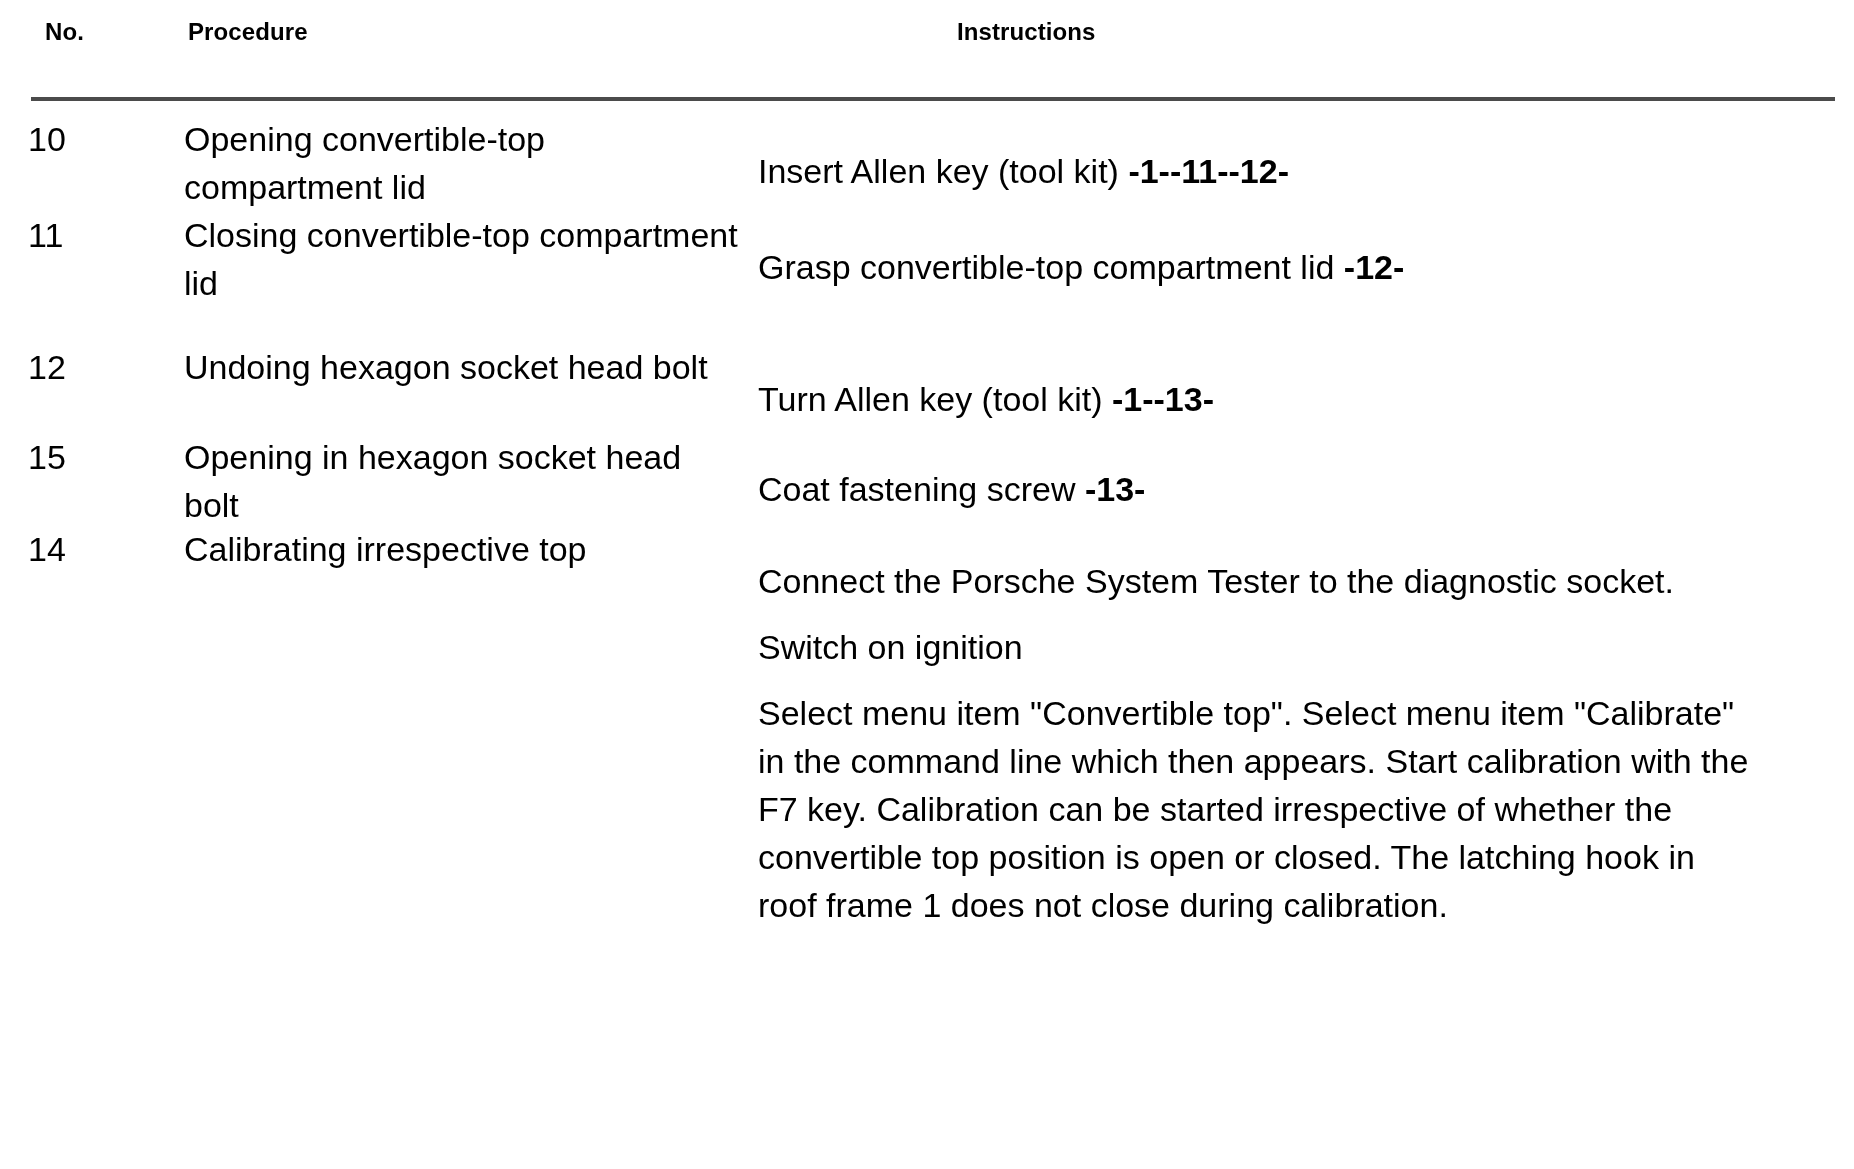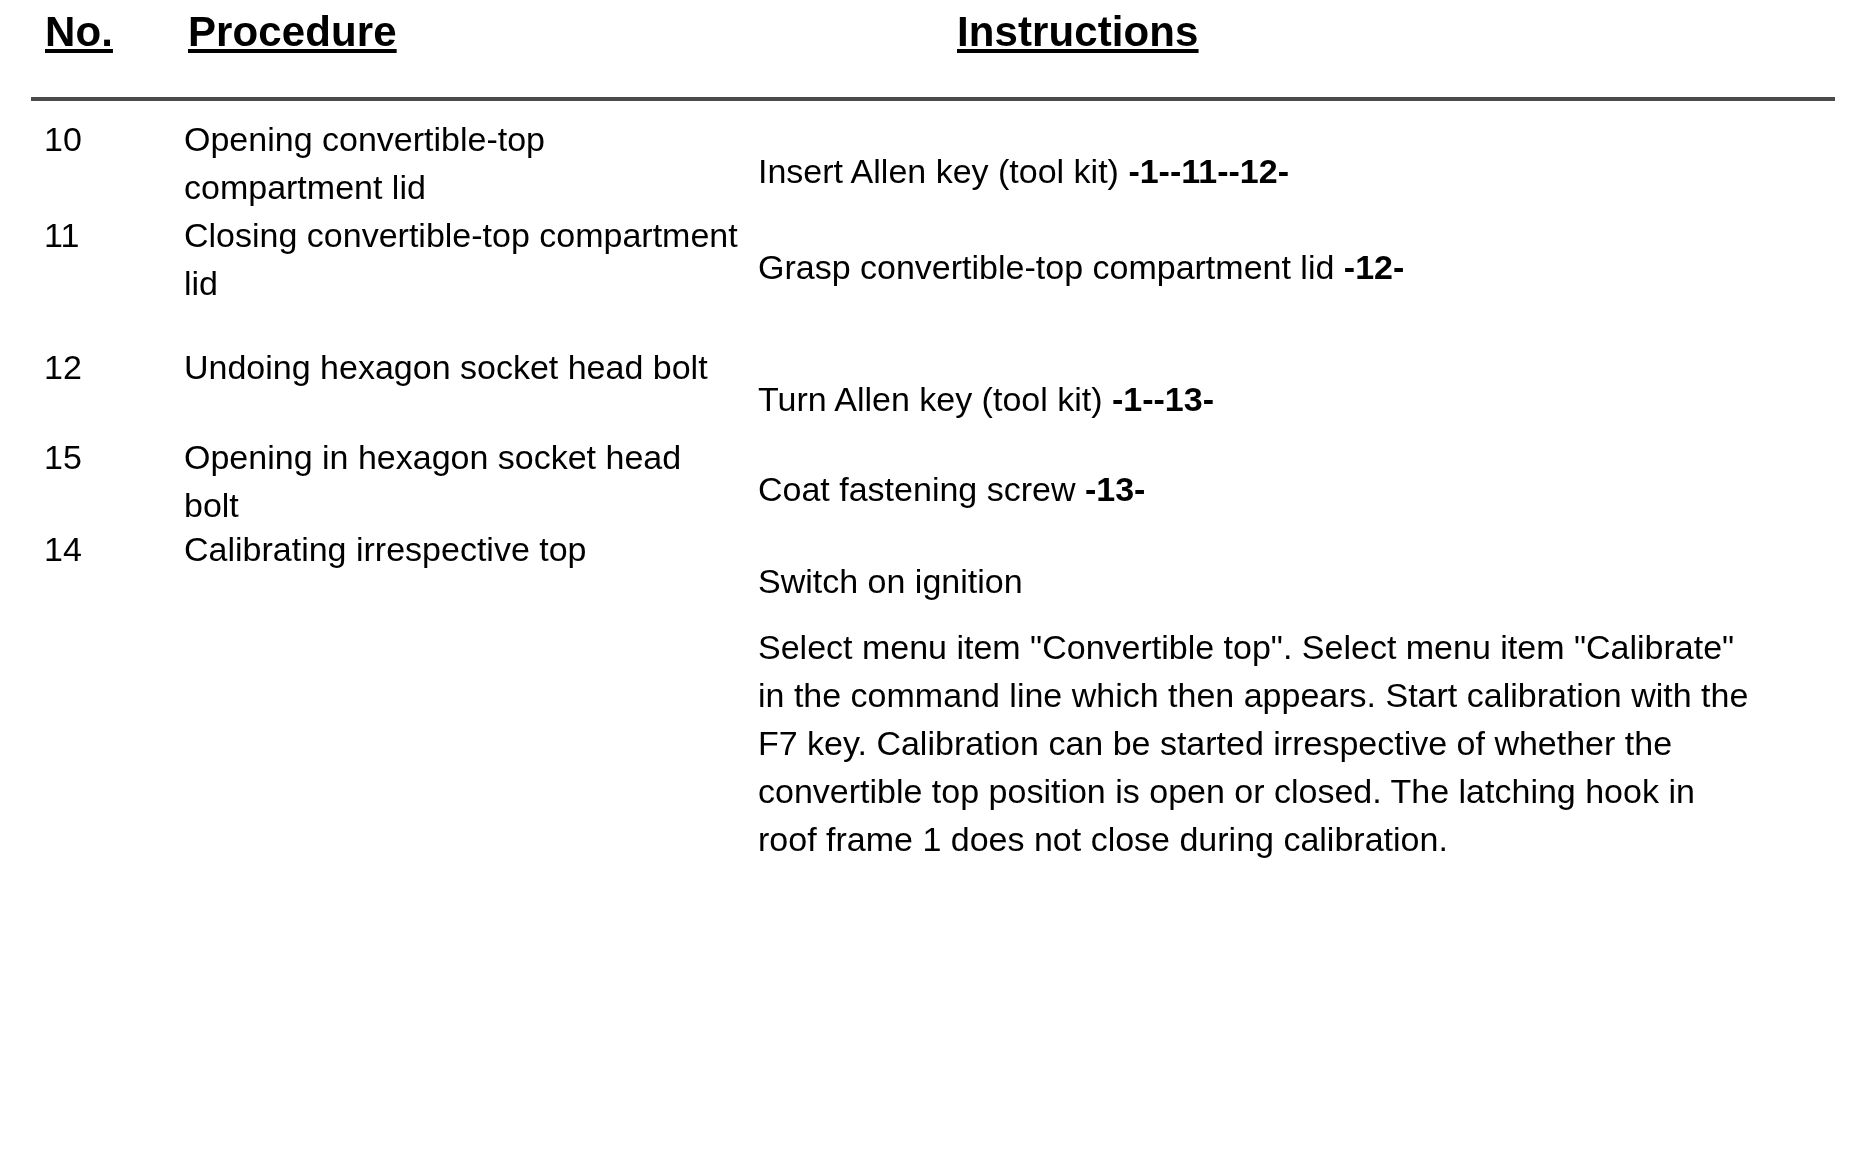--- a/index.html
+++ b/index.html
@@ -27,25 +27,24 @@
   .table-header {
     position: absolute;
     left: 0;
     top: 12px;
     width: 1854px;
     height: 62px;
   }
   .th {
     position: absolute;
     font-weight: bold;
-    font-size: 42px;
+    font-size: 24px;
     line-height: 40px;
     letter-spacing: 0.1px;
     white-space: nowrap;
-    text-decoration: underline;
   }
   .th-no     { left: 45px;  top: 0; }
   .th-proc   { left: 188px; top: 0; }
   .th-instr  { left: 957px; top: 0; }
 
   .header-rule {
     position: absolute;
     left: 31px;
     top: 97px;
     width: 1804px;
@@ -67,21 +66,21 @@
   }
   .cell {
     position: absolute;
     font-size: 34px;
     line-height: 48px;
     font-stretch: condensed;
     font-weight: normal;
     color: #000;
   }
   .cell-no {
-    left: 44px;
+    left: 28px;
     top: 0;
     width: 130px;
     text-align: left;
     white-space: nowrap;
   }
   .cell-proc {
     left: 184px;
     top: 0;
     width: 560px;
   }
@@ -149,19 +148,20 @@
       <div class="cell cell-proc">Opening in hexagon socket head bolt</div>
       <div class="cell cell-instr">
           <p>Coat fastening screw <b>-13-</b></p>
         </div>
     </div>
 
     <div class="row" id="row-14">
       <div class="cell cell-no">14</div>
       <div class="cell cell-proc">Calibrating irrespective top</div>
       <div class="cell cell-instr">
+          <p>Connect the Porsche System Tester to the diagnostic socket.</p>
           <p>Switch on ignition</p>
           <p>Select menu item "Convertible top". Select menu item "Calibrate" in the command line which then appears. Start calibration with the F7 key. Calibration can be started irrespective of whether the convertible top position is open or closed. The latching hook in roof frame 1 does not close during calibration.</p>
         </div>
     </div>
 
   </div>
 </div>
 
 </body></html>

